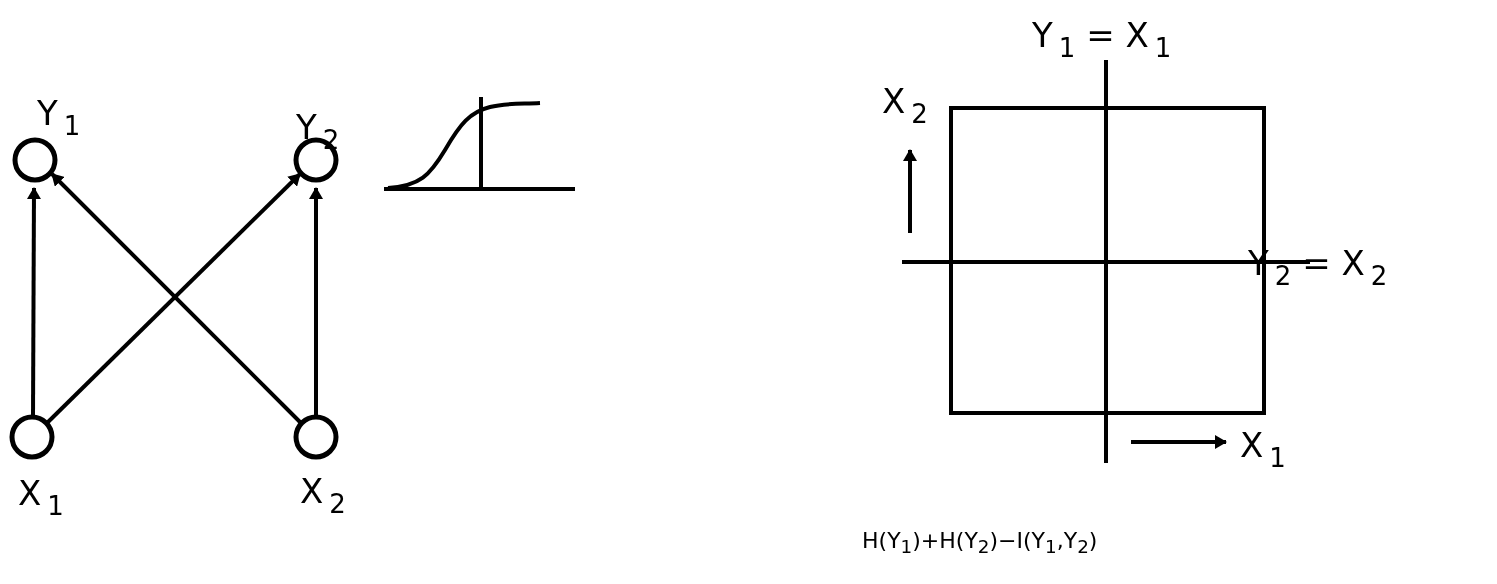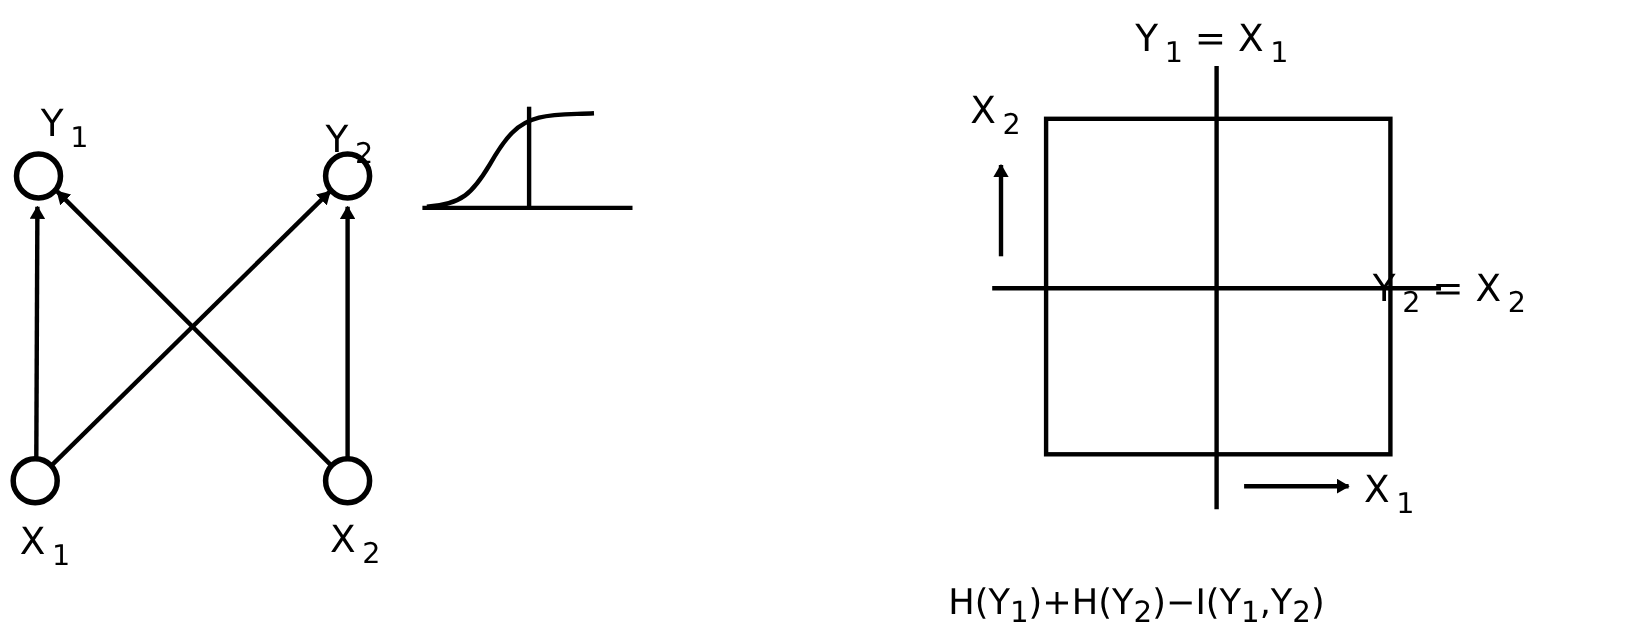--- a/index.html
+++ b/index.html
@@ -1,21 +1,21 @@
 <!DOCTYPE html>
 <html><head>
   <meta charset="utf-8">
   <style>
     html, body { margin: 0; padding: 0; background: #ffffff; }
     body { width: 1497px; height: 584px; position: relative; overflow: hidden;
            font-family: "DejaVu Sans", sans-serif; color: #000; }
     svg { position: absolute; left: 0; top: 0; }
     .lbl { position: absolute; font-size: 34px; line-height: 1; white-space: nowrap; }
     .lbl sub { font-size: 26px; vertical-align: -10px; margin-left: 6px; }
-    .formula { position: absolute; font-size: 32px; white-space: nowrap; }
+    .formula { position: absolute; font-size: 22px; white-space: nowrap; }
   </style>
 </head>
 <body>
 
 <svg width="1497" height="584" viewBox="0 0 1497 584">
   <defs>
     <marker id="arrowhead" markerWidth="12" markerHeight="14" refX="11" refY="7" orient="auto" markerUnits="userSpaceOnUse">
       <path d="M0,0 L12,7 L0,14 Z" fill="#000"></path>
     </marker>
   </defs>

